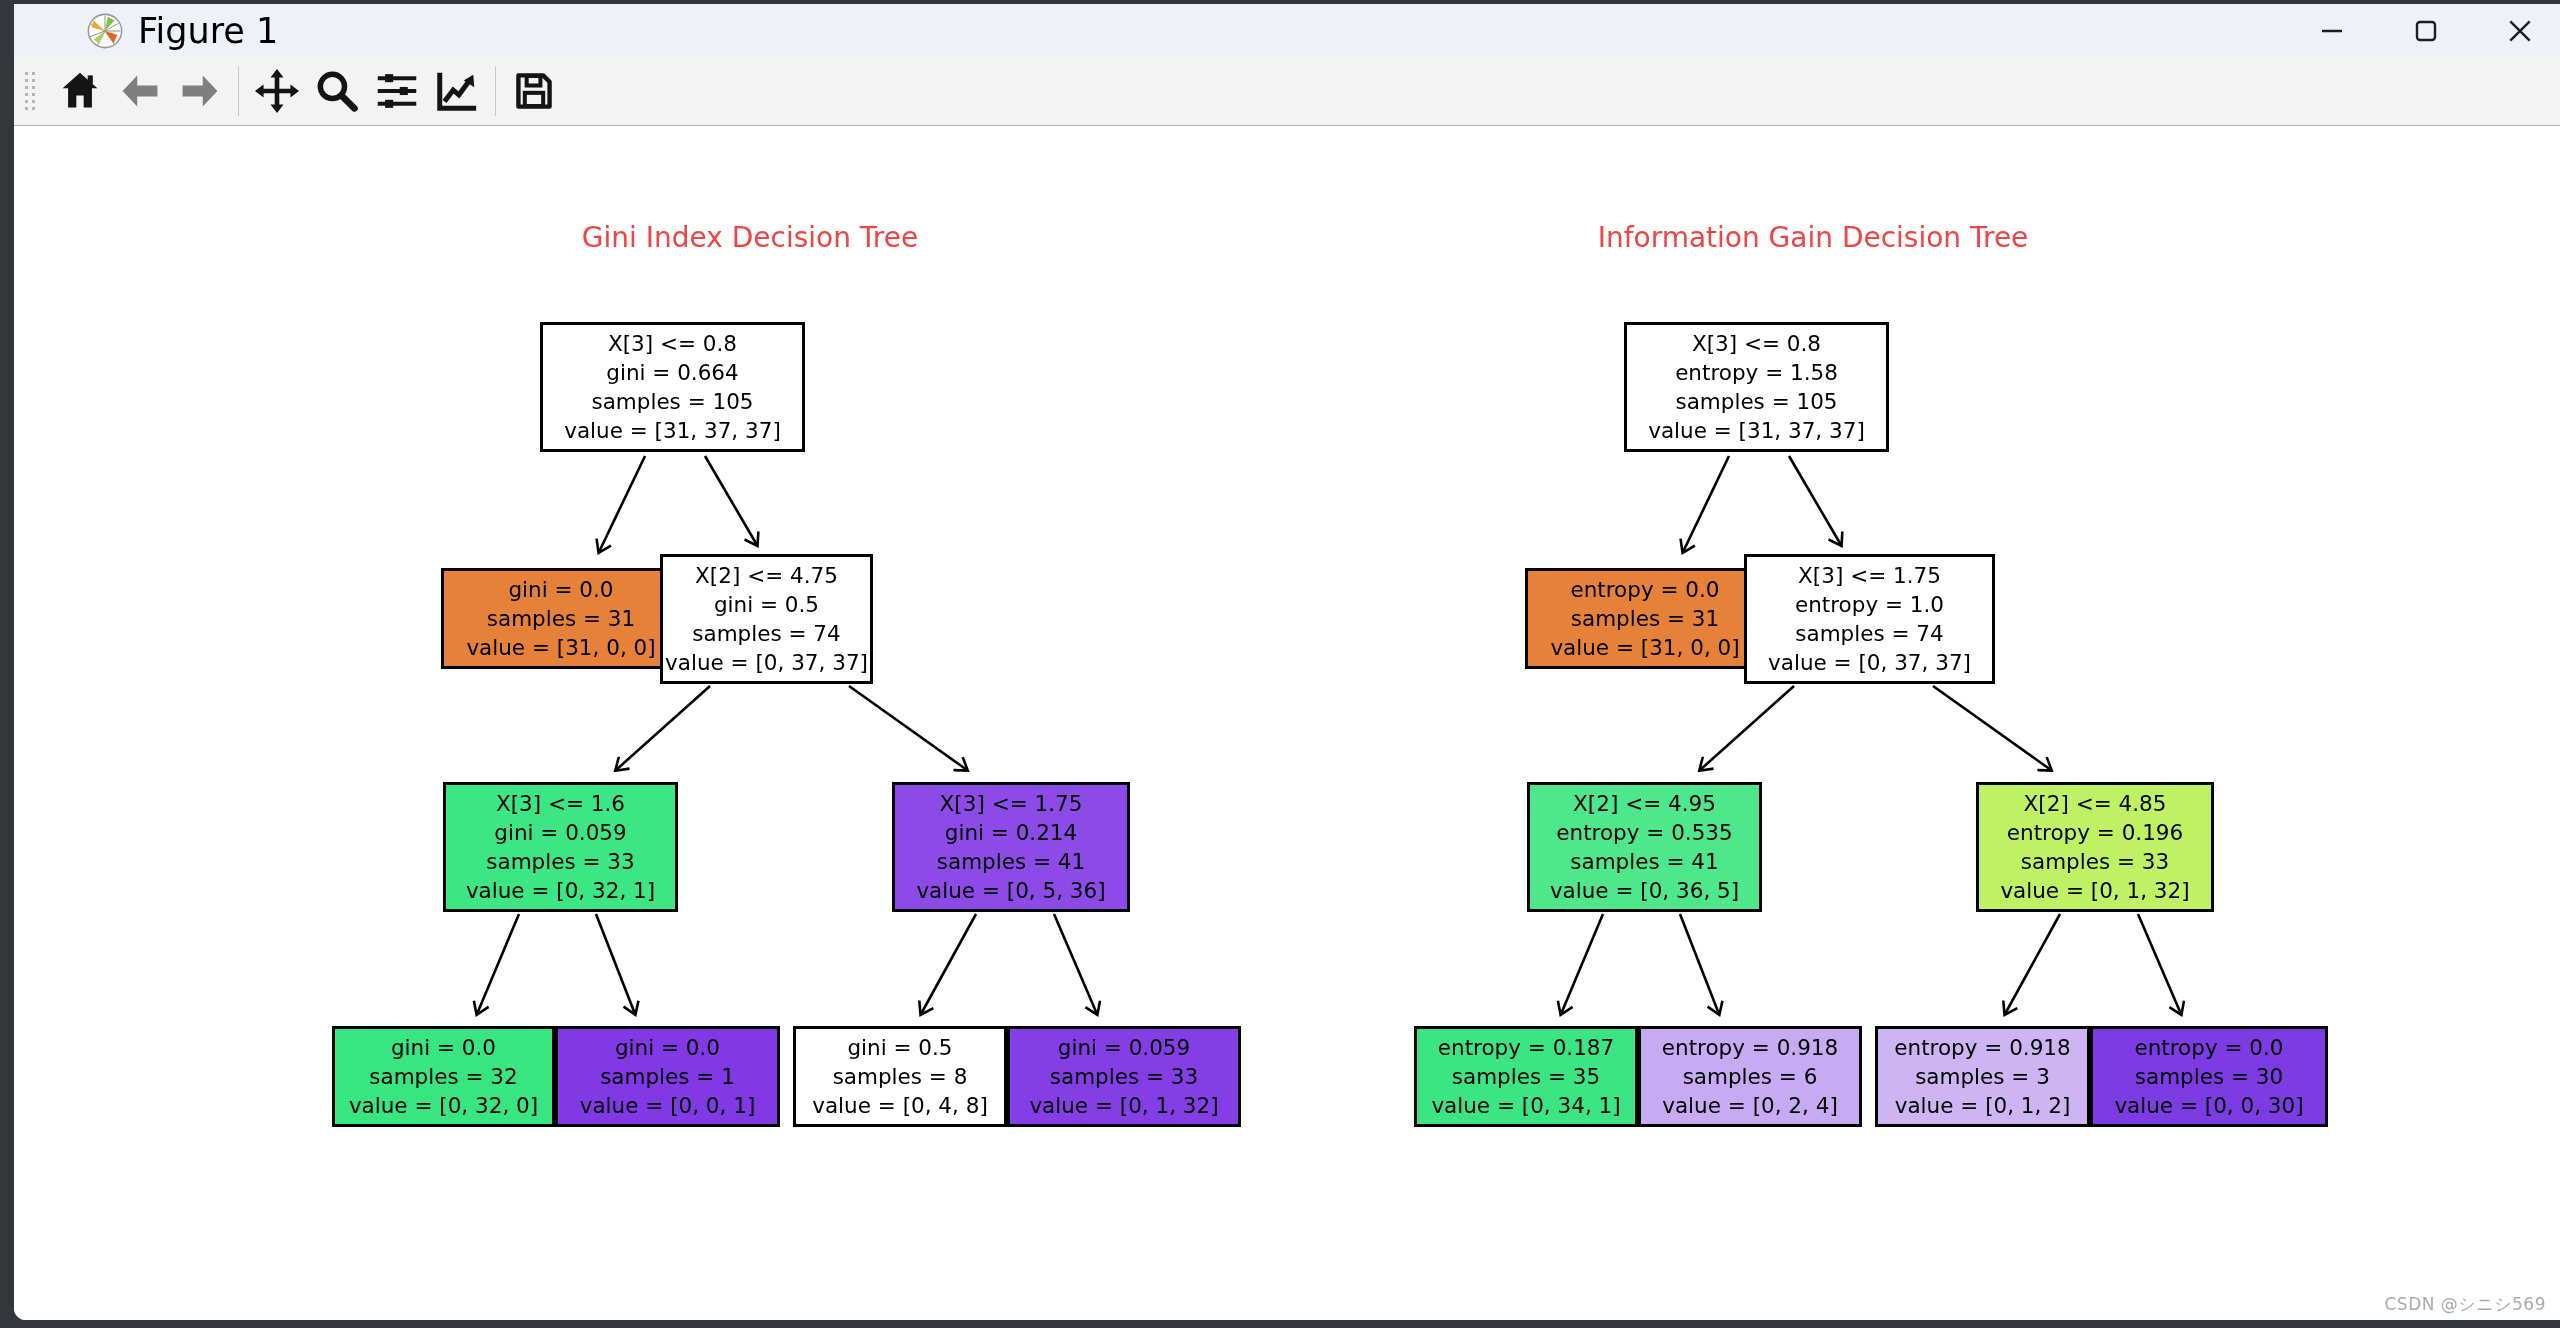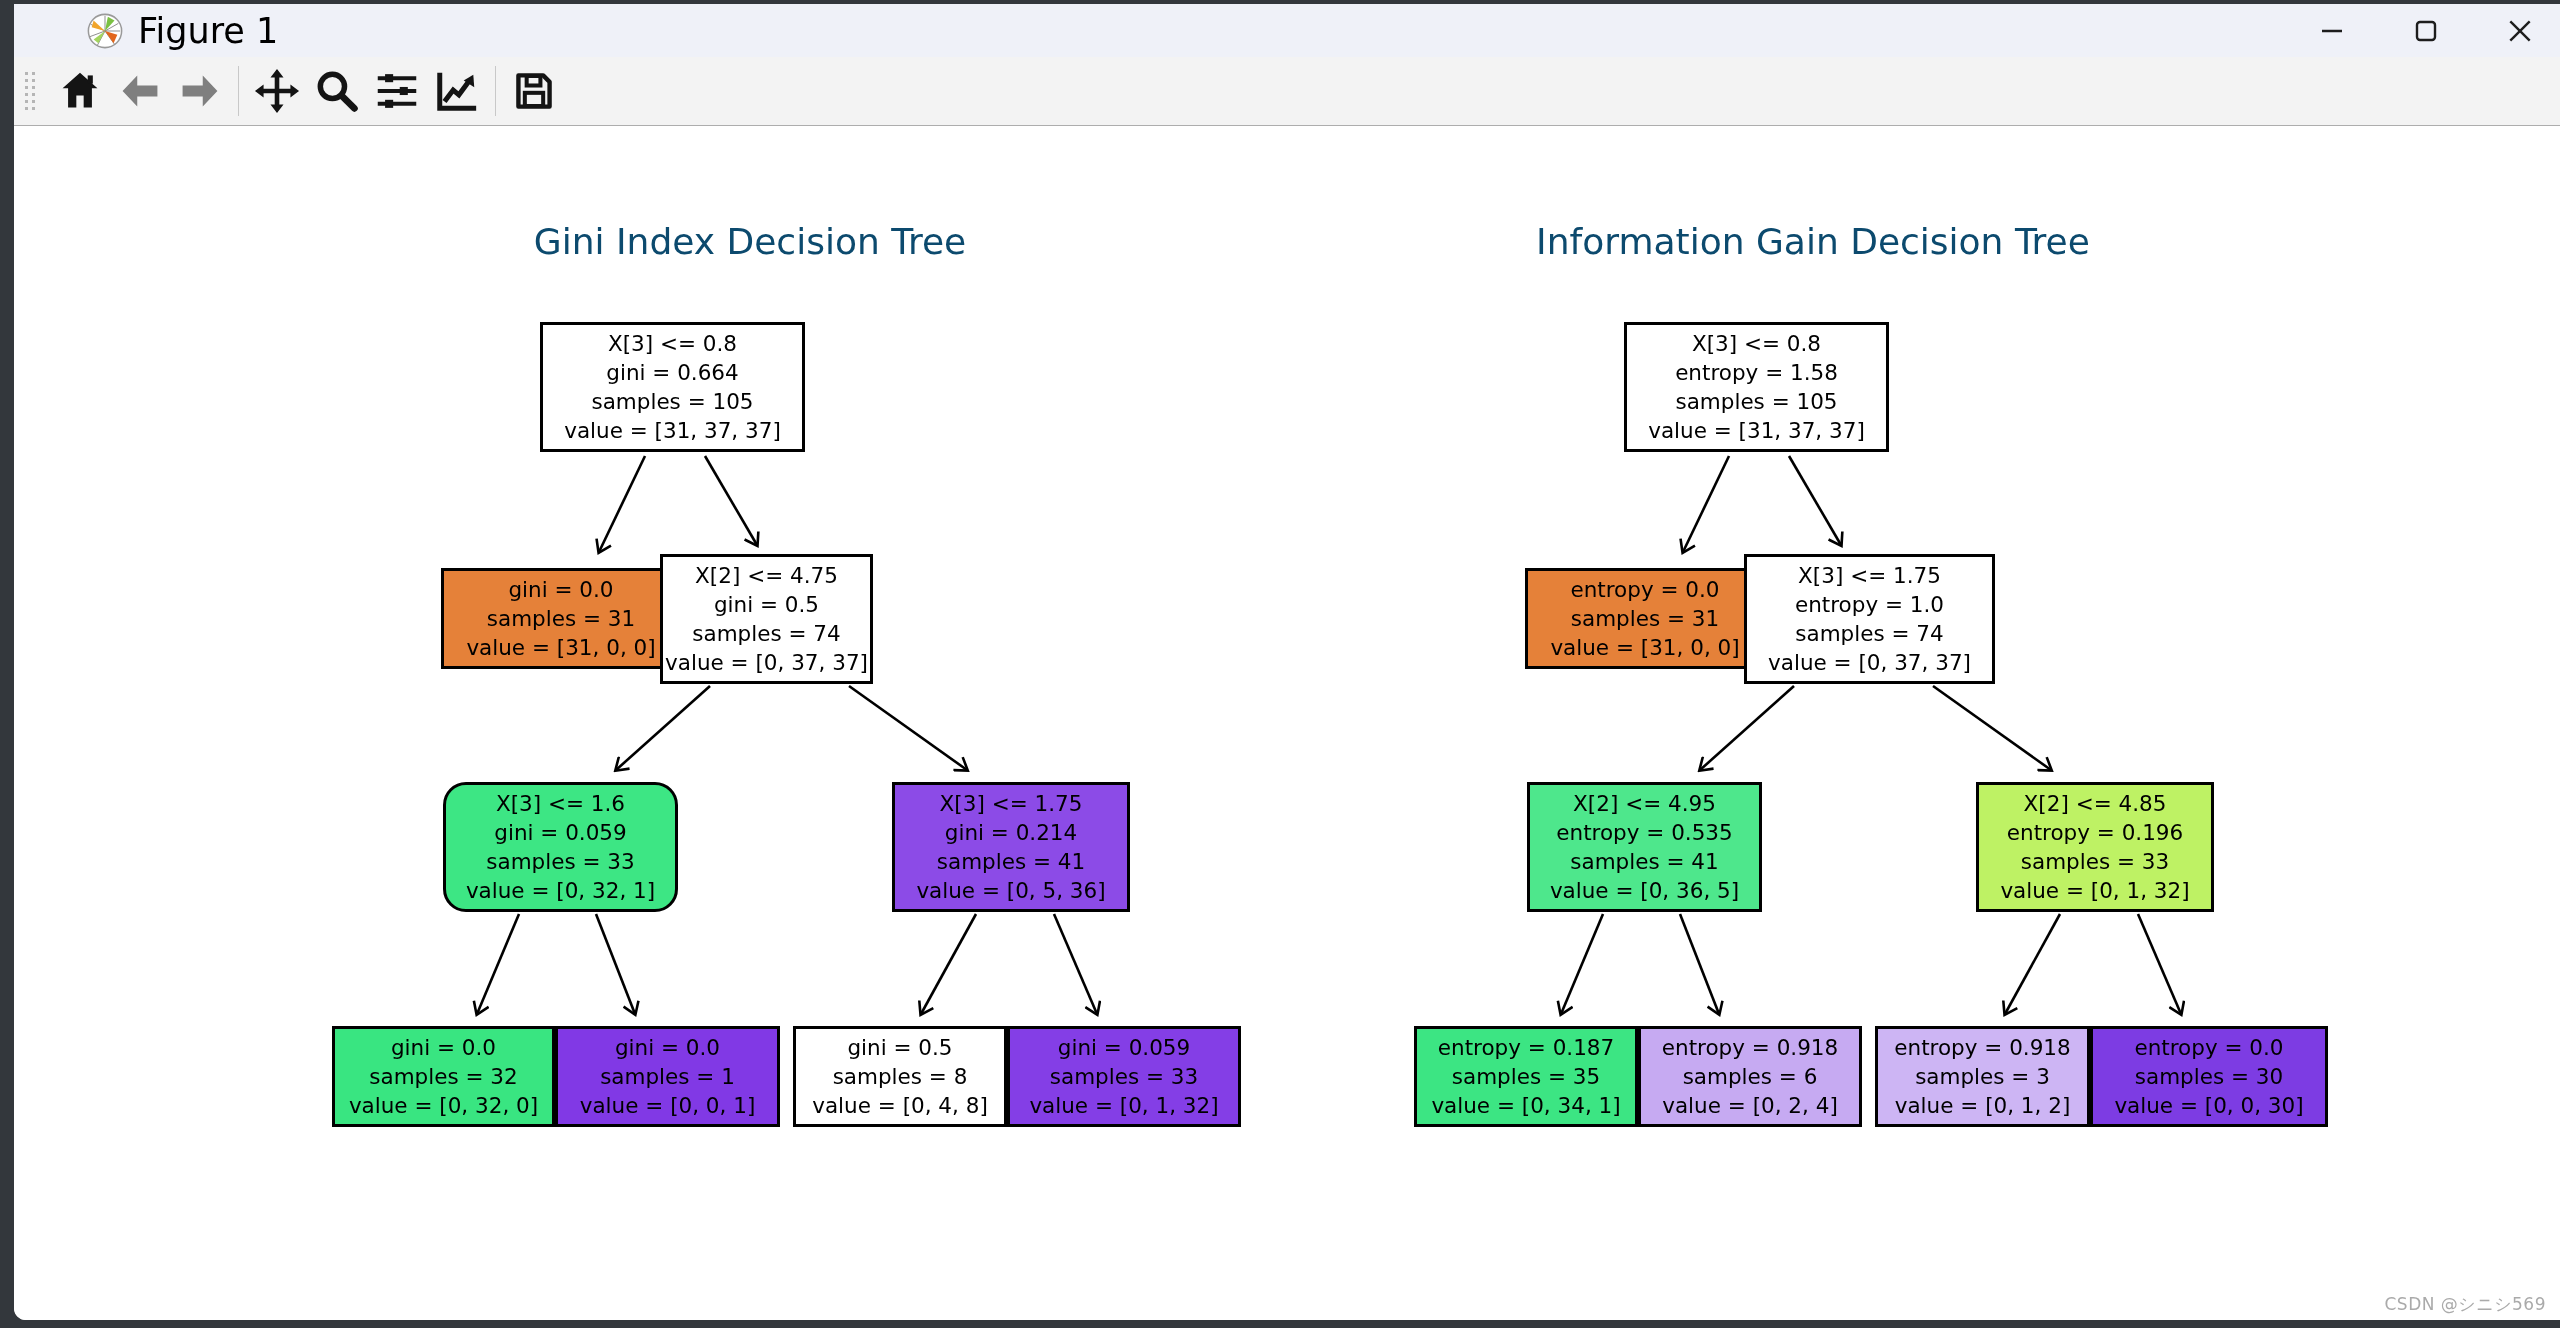--- a/index.html
+++ b/index.html
@@ -35,34 +35,34 @@
   }
   .tool-btn{
     width:56px;height:56px;display:flex;align-items:center;justify-content:center;
     border-radius:5px;margin:0 2px;
   }
   .tool-sep{width:1px;height:50px;background:#c8c8c8;margin:0 8px;}
   
   .canvas{flex:1 1 auto;background:#ffffff;position:relative;}
   .tree-title{
     position:absolute;top:95px;transform:translateX(-50%);
-    font-size:36px;color:#0c4a6e;white-space:nowrap;
+    font-size:28px;color:#ef4444;white-space:nowrap;
   }
   #title-0{left:736px;}
   #title-1{left:1799px;}
   .n{
     position:absolute;border:3px solid #000;box-sizing:border-box;
     text-align:center;font-size:21.5px;line-height:29px;padding:4px 0;
     background:#fff;color:#000;white-space:nowrap;overflow:visible;
   }
   
   #t0-root{left:526px;top:196px;width:265px;}
   #t0-l1l{left:427px;top:442px;width:240px;z-index:1;}
   #t0-l1r{left:646px;top:428px;width:213px;z-index:2;}
-  #t0-l2l{left:429px;top:656px;width:235px;border-radius:23px;}
+  #t0-l2l{left:429px;top:656px;width:235px;}
   #t0-l2r{left:878px;top:656px;width:238px;}
   #t0-leaf1{left:318px;top:900px;width:223px;}
   #t0-leaf2{left:541px;top:900px;width:225px;}
   #t0-leaf3{left:779px;top:900px;width:214px;}
   #t0-leaf4{left:993px;top:900px;width:234px;}
   
   #t1-root{left:1610px;top:196px;width:265px;}
   #t1-l1l{left:1511px;top:442px;width:240px;z-index:1;}
   #t1-l1r{left:1730px;top:428px;width:251px;z-index:2;}
   #t1-l2l{left:1513px;top:656px;width:235px;}

